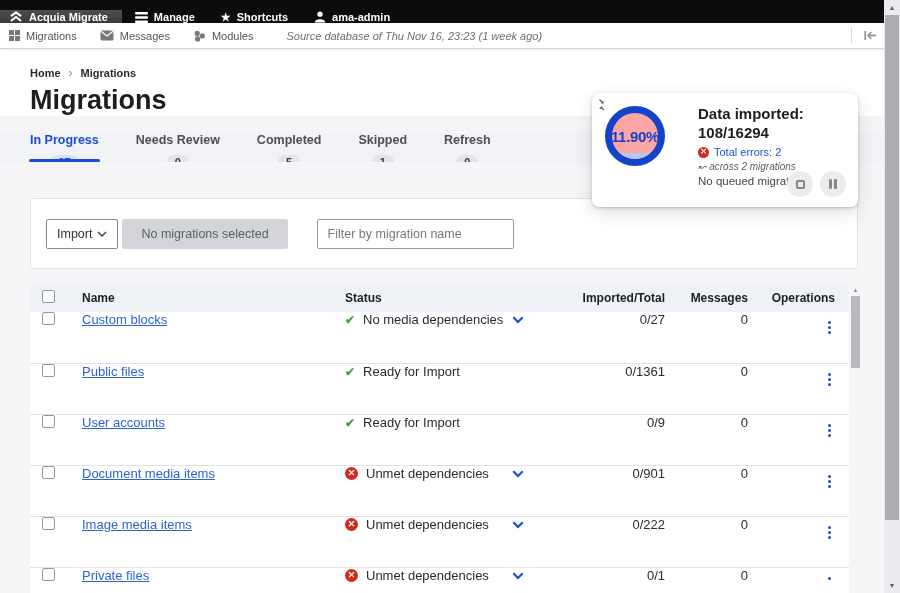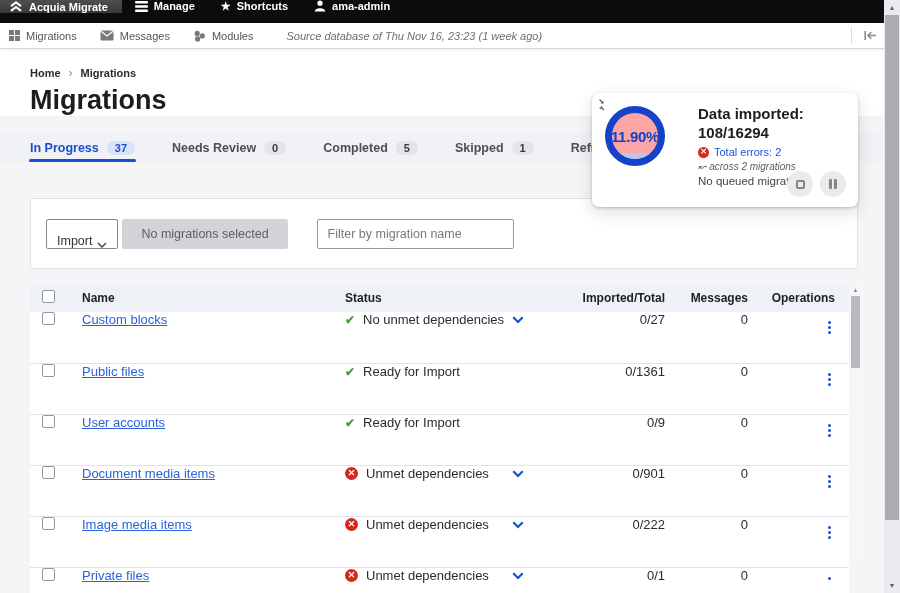--- a/index.html
+++ b/index.html
@@ -5,21 +5,21 @@
   * { box-sizing: border-box; }
   html,body { margin:0; padding:0; }
   body {
     width:900px; height:593px; overflow:hidden; position:relative;
     font-family:"Liberation Sans", sans-serif; background:#f5f5f7;
     -webkit-font-smoothing:antialiased;
   }
 
   
   .admin-bar {
-    height:23px; background:#0c0c0c; display:flex; align-items:flex-start;
+    height:23px; background:#0c0c0c; display:flex; align-items:flex-end;
     color:#fff; font-size:11px; font-weight:bold;
   }
   .brand {
     background:linear-gradient(#4e4e4e,#3a3a3a);
     display:flex; align-items:center; gap:6px; padding:0 14px 0 9px;
   }
   .admin-item { display:flex; align-items:center; gap:6px; padding:0 13px; cursor:pointer; }
   .admin-item .star { font-size:11px; line-height:1; }
 
   
@@ -44,38 +44,38 @@
   .breadcrumb .sep { color:#8b8c90; font-weight:normal; font-size:12px; }
   .breadcrumb a { color:#2a2b2f; text-decoration:none; cursor:pointer; }
   h1.page-title { margin:5px 0 0; font-size:27px; font-weight:bold; color:#1c1d21; }
 
   
   .tabs-strip {
     margin-top:17px; background:#f1f2f5; height:29px;
     display:flex; align-items:stretch; padding-left:30px;
   }
   .tab { display:flex; align-items:center; gap:8px; margin-right:37px;
-         font-size:12.5px; font-weight:bold; color:#4d4f55; position:relative; cursor:pointer; white-space:nowrap; }
+         font-size:12.5px; font-weight:bold; color:#4d4f55; position:relative; cursor:pointer; white-space:nowrap;flex-direction:column; }
   .tab .badge { background:#e3e4e8; color:#393b41; border-radius:10px; padding:1px 8px; font-size:11px; }
   .tab.active { color:#1b4dd2; }
   .tab.active .badge { background:#d8e2f9; color:#1b4dd2; }
   .tab.active::after { content:""; position:absolute; left:-1px; right:-1px; bottom:0; height:3px; background:#1b4dd2; border-radius:2px; }
 
   
   .content { position:relative; background:#f5f5f7; height:398px; }
 
   .filter-card {
     position:absolute; left:30px; top:36px; width:828px; height:71px;
     background:#fff; border:1px solid #e1e2e5; border-radius:3px;
     display:flex; align-items:center; padding-left:15px;
   }
   .btn-import {
     height:30px; background:#fff; border:1px solid #85888e; border-radius:2px;
     font-family:inherit; font-size:12.5px; color:#303236; padding:0 10px;
-    display:flex; align-items:flex-end; gap:5px; cursor:pointer;
+    display:flex; align-items:center; gap:5px; cursor:pointer;
   }
   .btn-disabled {
     height:30px; background:#d2d4d9; border:none; border-radius:2px; margin-left:4px;
     font-family:inherit; font-size:12.5px; font-weight:normal; color:#5b5e65; padding:0 19px;
   }
   .filter-input {
     margin-left:29px; width:197px; height:30px; border:1px solid #979aa0; border-radius:2px;
     font-family:inherit; font-size:12.5px; padding:0 10px; color:#6d28d9; background:#fff;
   }
   .filter-input::placeholder { color:#75787e; }
@@ -270,21 +270,21 @@
       <div class="cell-right">Imported/Total</div>
       <div class="cell-right">Messages</div>
       <div class="ops-cell">Operations</div>
     </div>
     <div id="table-body">
         <div class="tgrid trow">
           <div><span class="cb"></span></div>
           <div><a class="name-link">Custom blocks</a></div>
           <div class="status-cell">
             <span class="check-icon">✔</span>
-            <span class="status-text">No unmet dependencies</span>
+            <span class="status-text">No media dependencies</span>
             <span class="chev">
               <svg width="12" height="8" viewBox="0 0 12 8">
                 <path d="M1.3 1.3 6 6l4.7-4.7" fill="none" stroke="#1b4dd2" stroke-width="2.2"></path>
               </svg>
             </span>
           </div>
           <div class="cell-right">0/27</div>
           <div class="cell-right">0</div>
           <div class="ops-cell"><span class="kebab">
               <i></i>

